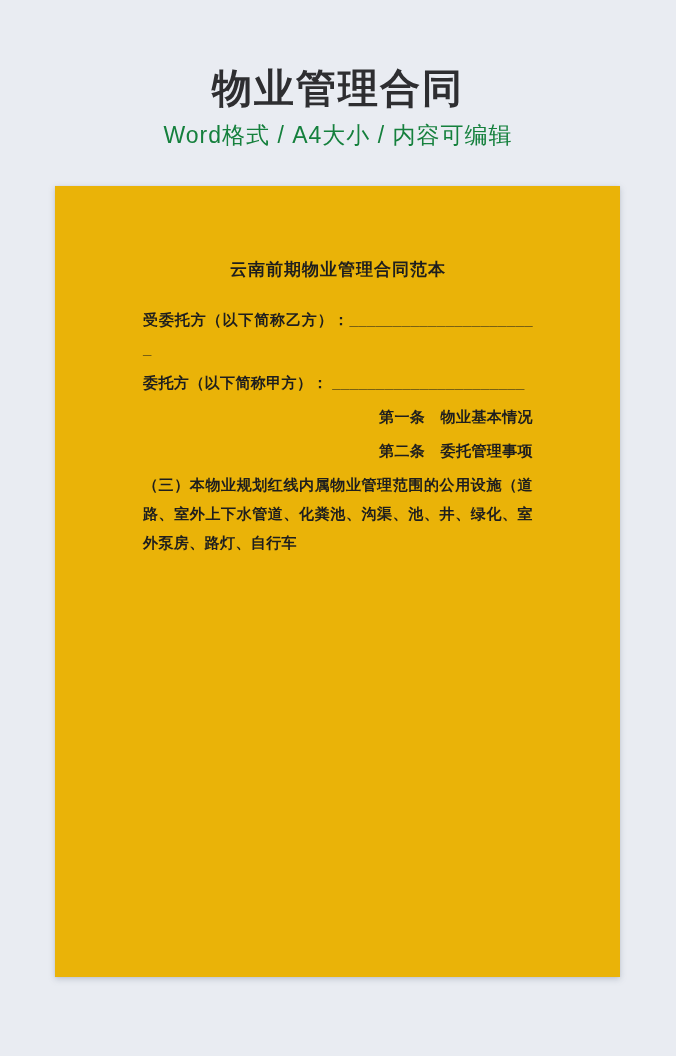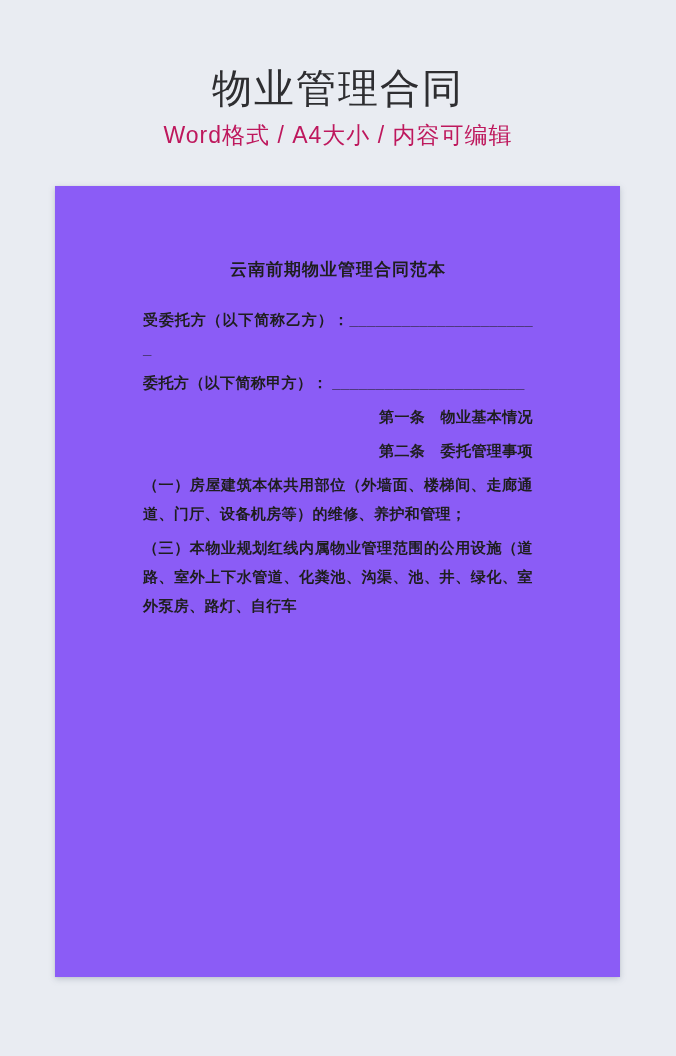--- a/index.html
+++ b/index.html
@@ -15,39 +15,39 @@
     overflow: hidden;
   }
   .header {
     padding-top: 66px;
     text-align: center;
   }
   .header-title {
     margin: 0;
     font-size: 40px;
     line-height: 44px;
-    font-weight: 400;
+    font-weight: 700;
     color: #2e2e31;
     letter-spacing: 2px;
   }
   .header-subtitle {
     margin: 12px 0 0 0;
     font-size: 23px;
     line-height: 26px;
     font-weight: 400;
-    color: #be185d;
+    color: #15803d;
     letter-spacing: 1px;
   }
   .a4-page {
     position: absolute;
     left: 55px;
     top: 186px;
     width: 565px;
     height: 791px;
-    background: #8b5cf6;
+    background: #eab308;
     box-shadow: 0 2px 6px rgba(110, 120, 140, 0.35), 0 0 1px rgba(0,0,0,0.10);
   }
   .doc {
     padding: 72px 87px 0 88px;
     color: #1e1e1e;
   }
   .doc-title {
     margin: 0 0 23px 0;
     text-align: center;
     font-size: 17px;
@@ -85,18 +85,17 @@
     <p>受委托方（以下简称乙方）：______________________</p>
 
     <p>委托方（以下简称甲方）： ______________________</p>
 
 
     <p class="section-heading">第一条　物业基本情况</p>
 
 
     <p class="section-heading">第二条　委托管理事项</p>
 
-    <p>（一）房屋建筑本体共用部位（外墙面、楼梯间、走廊通道、门厅、设备机房等）的维修、养护和管理；</p>
 
 
     <p>（三）本物业规划红线内属物业管理范围的公用设施（道路、室外上下水管道、化粪池、沟渠、池、井、绿化、室外泵房、路灯、自行车</p>
   </div>
 </div>
 
 </body></html>

